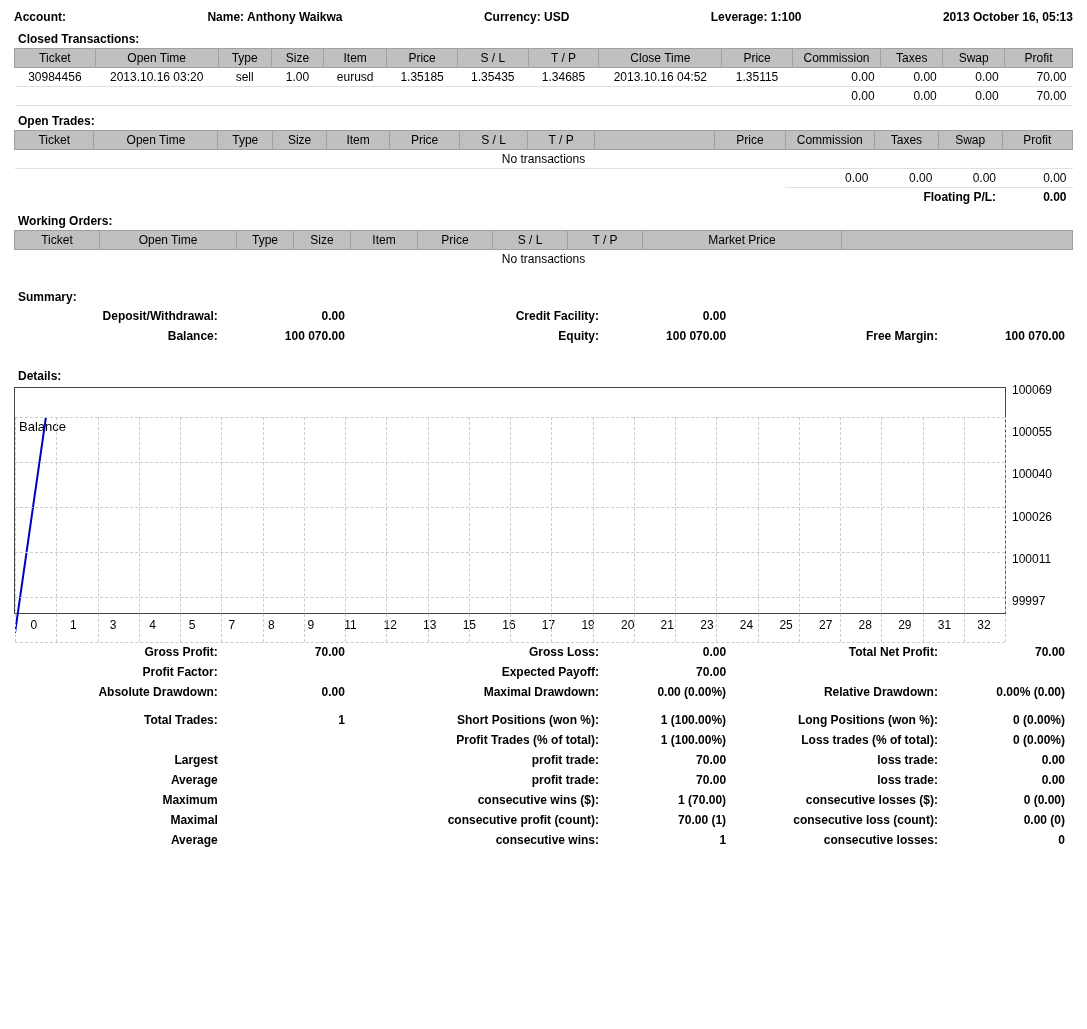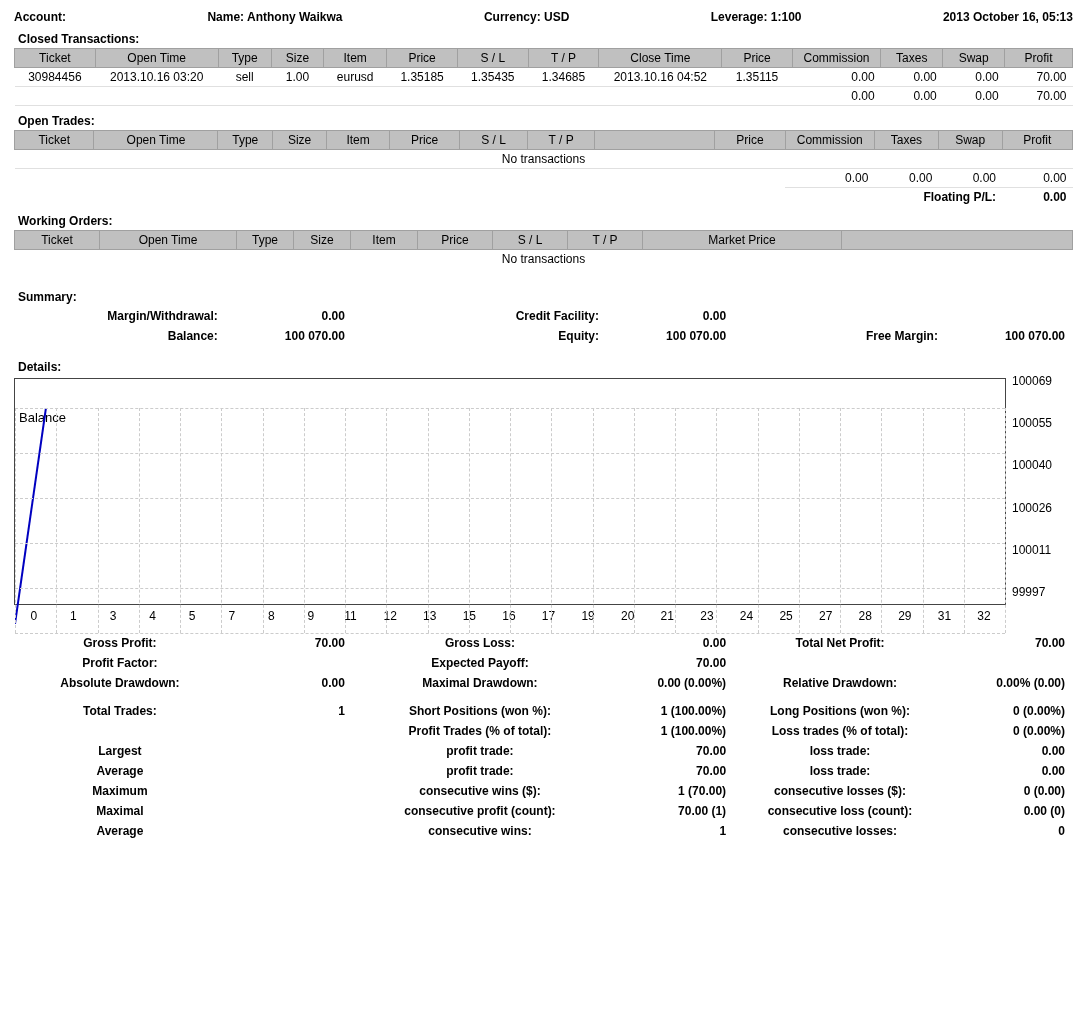--- a/index.html
+++ b/index.html
@@ -80,21 +80,21 @@
     text-align: left;
   }
   .x-axis-labels {
     display: flex;
     width: 990px;
     margin-bottom: 10px;
   }
   .x-axis-labels span { flex: 1; text-align: center; font-size: 12px; }
   .line-svg { position:absolute; left:0; top:0; width:100%; height:100%; }
   .stats-table td { border: none; padding: 3px 8px; }
-  .stats-label { text-align: center; font-weight: bold; white-space: nowrap; }
+  .stats-label { text-align: right; font-weight: bold; white-space: nowrap; }
   .stats-val { text-align: right; font-weight: bold; white-space: nowrap; }
   .stats-gap { height: 8px; }
   .chart-outer { display:flex; align-items:flex-start; }
 </style>
 </head>
 <body>
 
 <div class="header-row">
   <span><span>Account:</span></span>
   <span><span>Name:</span> <span>Anthony Waikwa</span></span>
@@ -217,39 +217,39 @@
   <colgroup>
       <col style="width:20%">
       <col style="width:12%">
       <col style="width:24%">
       <col style="width:12%">
       <col style="width:20%">
       <col style="width:12%">
     </colgroup>
   <tbody>
       <tr>
-    <td class="summary-label">Margin/Withdrawal:</td>
+    <td class="summary-label">Deposit/Withdrawal:</td>
     <td class="summary-val">0.00</td>
     <td class="summary-label">Credit Facility:</td>
     <td class="summary-val">0.00</td>
     <td class="summary-label"></td>
     <td class="summary-val"></td>
   </tr>
   <tr>
     <td class="summary-label">Balance:</td>
     <td class="summary-val">100 070.00</td>
     <td class="summary-label">Equity:</td>
     <td class="summary-val">100 070.00</td>
     <td class="summary-label">Free Margin:</td>
     <td class="summary-val">100 070.00</td>
   </tr>
 </tbody>
   </table>
 
-<div class="section-title" style="margin-top:14px">Details:</div>
+<div class="section-title" style="margin-top:23px">Details:</div>
 
 <div class="chart-outer">
   <div>
     <div class="chart-wrap">
       <div class="chart-area" id="chart-area">
         <div class="balance-label">Balance</div>
         <svg class="line-svg" viewBox="0 0 990 225" preserveAspectRatio="none">
           <polyline id="balance-line" fill="none" stroke="#0000C0" stroke-width="2" points="0,215.75342465753425 30.9375,0"></polyline>
         </svg>
       <div class="grid-h" style="top: 0px;"></div>

